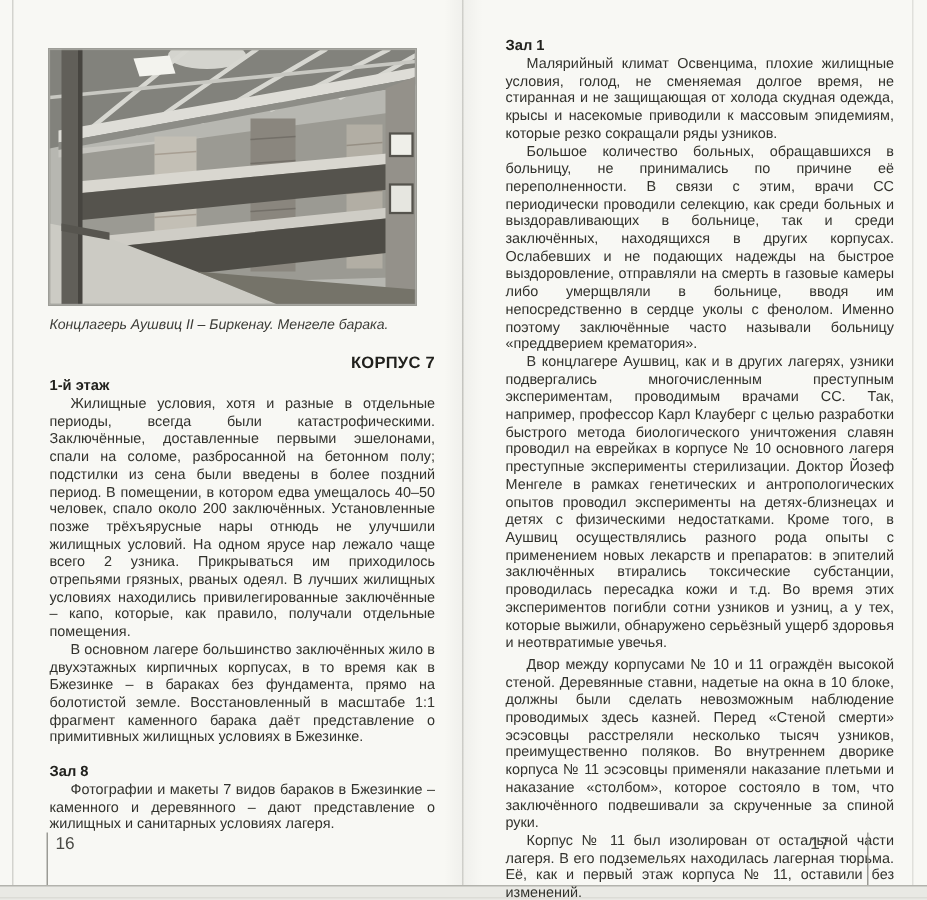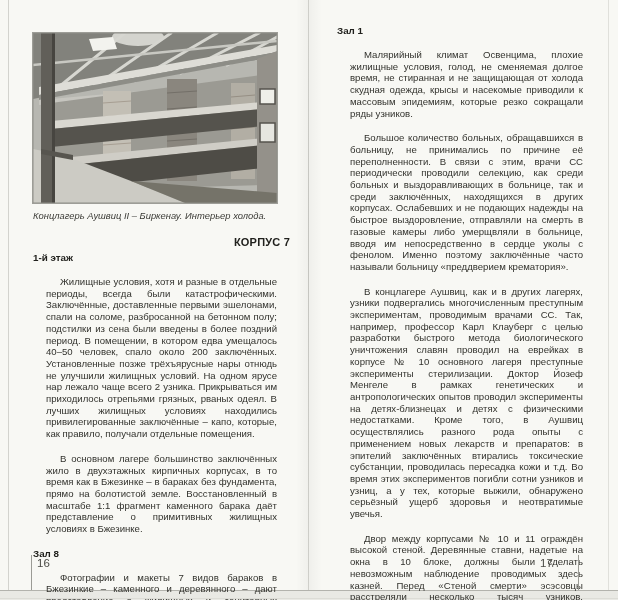--- a/index.html
+++ b/index.html
@@ -33,21 +33,21 @@
   h2.sect{
     font-size:11px;font-weight:bold;color:#21211d;letter-spacing:.2px;
     margin:15px 0 0 0;
     text-align:right;
   }
   h3.sub{
     font-size:9.8px;font-weight:bold;color:#21211d;
     margin:11px 0 1px 0;
   }
   .page p{
-    margin:13px;font-size:9.6px;line-height:11.7px;
+    margin:0;font-size:9.6px;line-height:11.7px;
     text-align:justify;text-indent:14px;letter-spacing:0;
     color:#32322d;
   }
   .page-right h3.sub:first-child{margin-top:0;}
   h2.sect + h3.sub{margin-top:4px;}
 
   
   .pagenum{
     position:absolute;top:557px;font-size:11.5px;color:#4b4b46;text-align:center;
   }
@@ -136,21 +136,21 @@
 
         <polygon points="0,170 0,116 30,122 98,148 152,170" fill="#cccbc4"></polygon>
         <polygon points="152,170 98,148 244,160 244,170" fill="#757369"></polygon>
 
         <rect x="8" y="0" width="11" height="170" fill="#615f59"></rect>
         <rect x="19" y="0" width="3" height="170" fill="#474540"></rect>
         <polygon points="8,116 40,122 40,127 8,121" fill="#57554f"></polygon>
 
         <rect x="0" y="0" width="244" height="170" fill="none" stroke="#8f8f89" stroke-width="1"></rect>
       </svg>
-      <figcaption>Концлагерь Аушвиц II – Биркенау. Интерьер холода.</figcaption>
+      <figcaption>Концлагерь Аушвиц II – Биркенау. Менгеле барака.</figcaption>
     </figure>
 
     <h2 class="sect">КОРПУС 7</h2>
 
     <h3 class="sub">1-й этаж</h3>
     <p>Жилищные условия, хотя и разные в отдельные периоды, всегда были катастрофическими. Заключённые, доставленные первыми эшелонами, спали на соломе, разбросанной на бетонном полу; подстилки из сена были введены в более поздний период. В помещении, в котором едва умещалось 40–50 человек, спало около 200 заключённых. Установленные позже трёхъярусные нары отнюдь не улучшили жилищных условий. На одном ярусе нар лежало чаще всего 2 узника. Прикрываться им приходилось отрепьями грязных, рваных одеял. В лучших жилищных условиях находились привилегированные заключённые – капо, которые, как правило, получали отдельные помещения.</p>
     <p>В основном лагере большинство заключённых жило в двухэтажных кирпичных корпусах, в то время как в Бжезинке – в бараках без фундамента, прямо на болотистой земле. Восстановленный в масштабе 1:1 фрагмент каменного барака даёт представление о примитивных жилищных условиях в Бжезинке.</p>
 
     <h3 class="sub">Зал 8</h3>
     <p>Фотографии и макеты 7 видов бараков в Бжезинкие – каменного и деревянного – дают представление о жилищных и санитарных условиях лагеря.</p>

